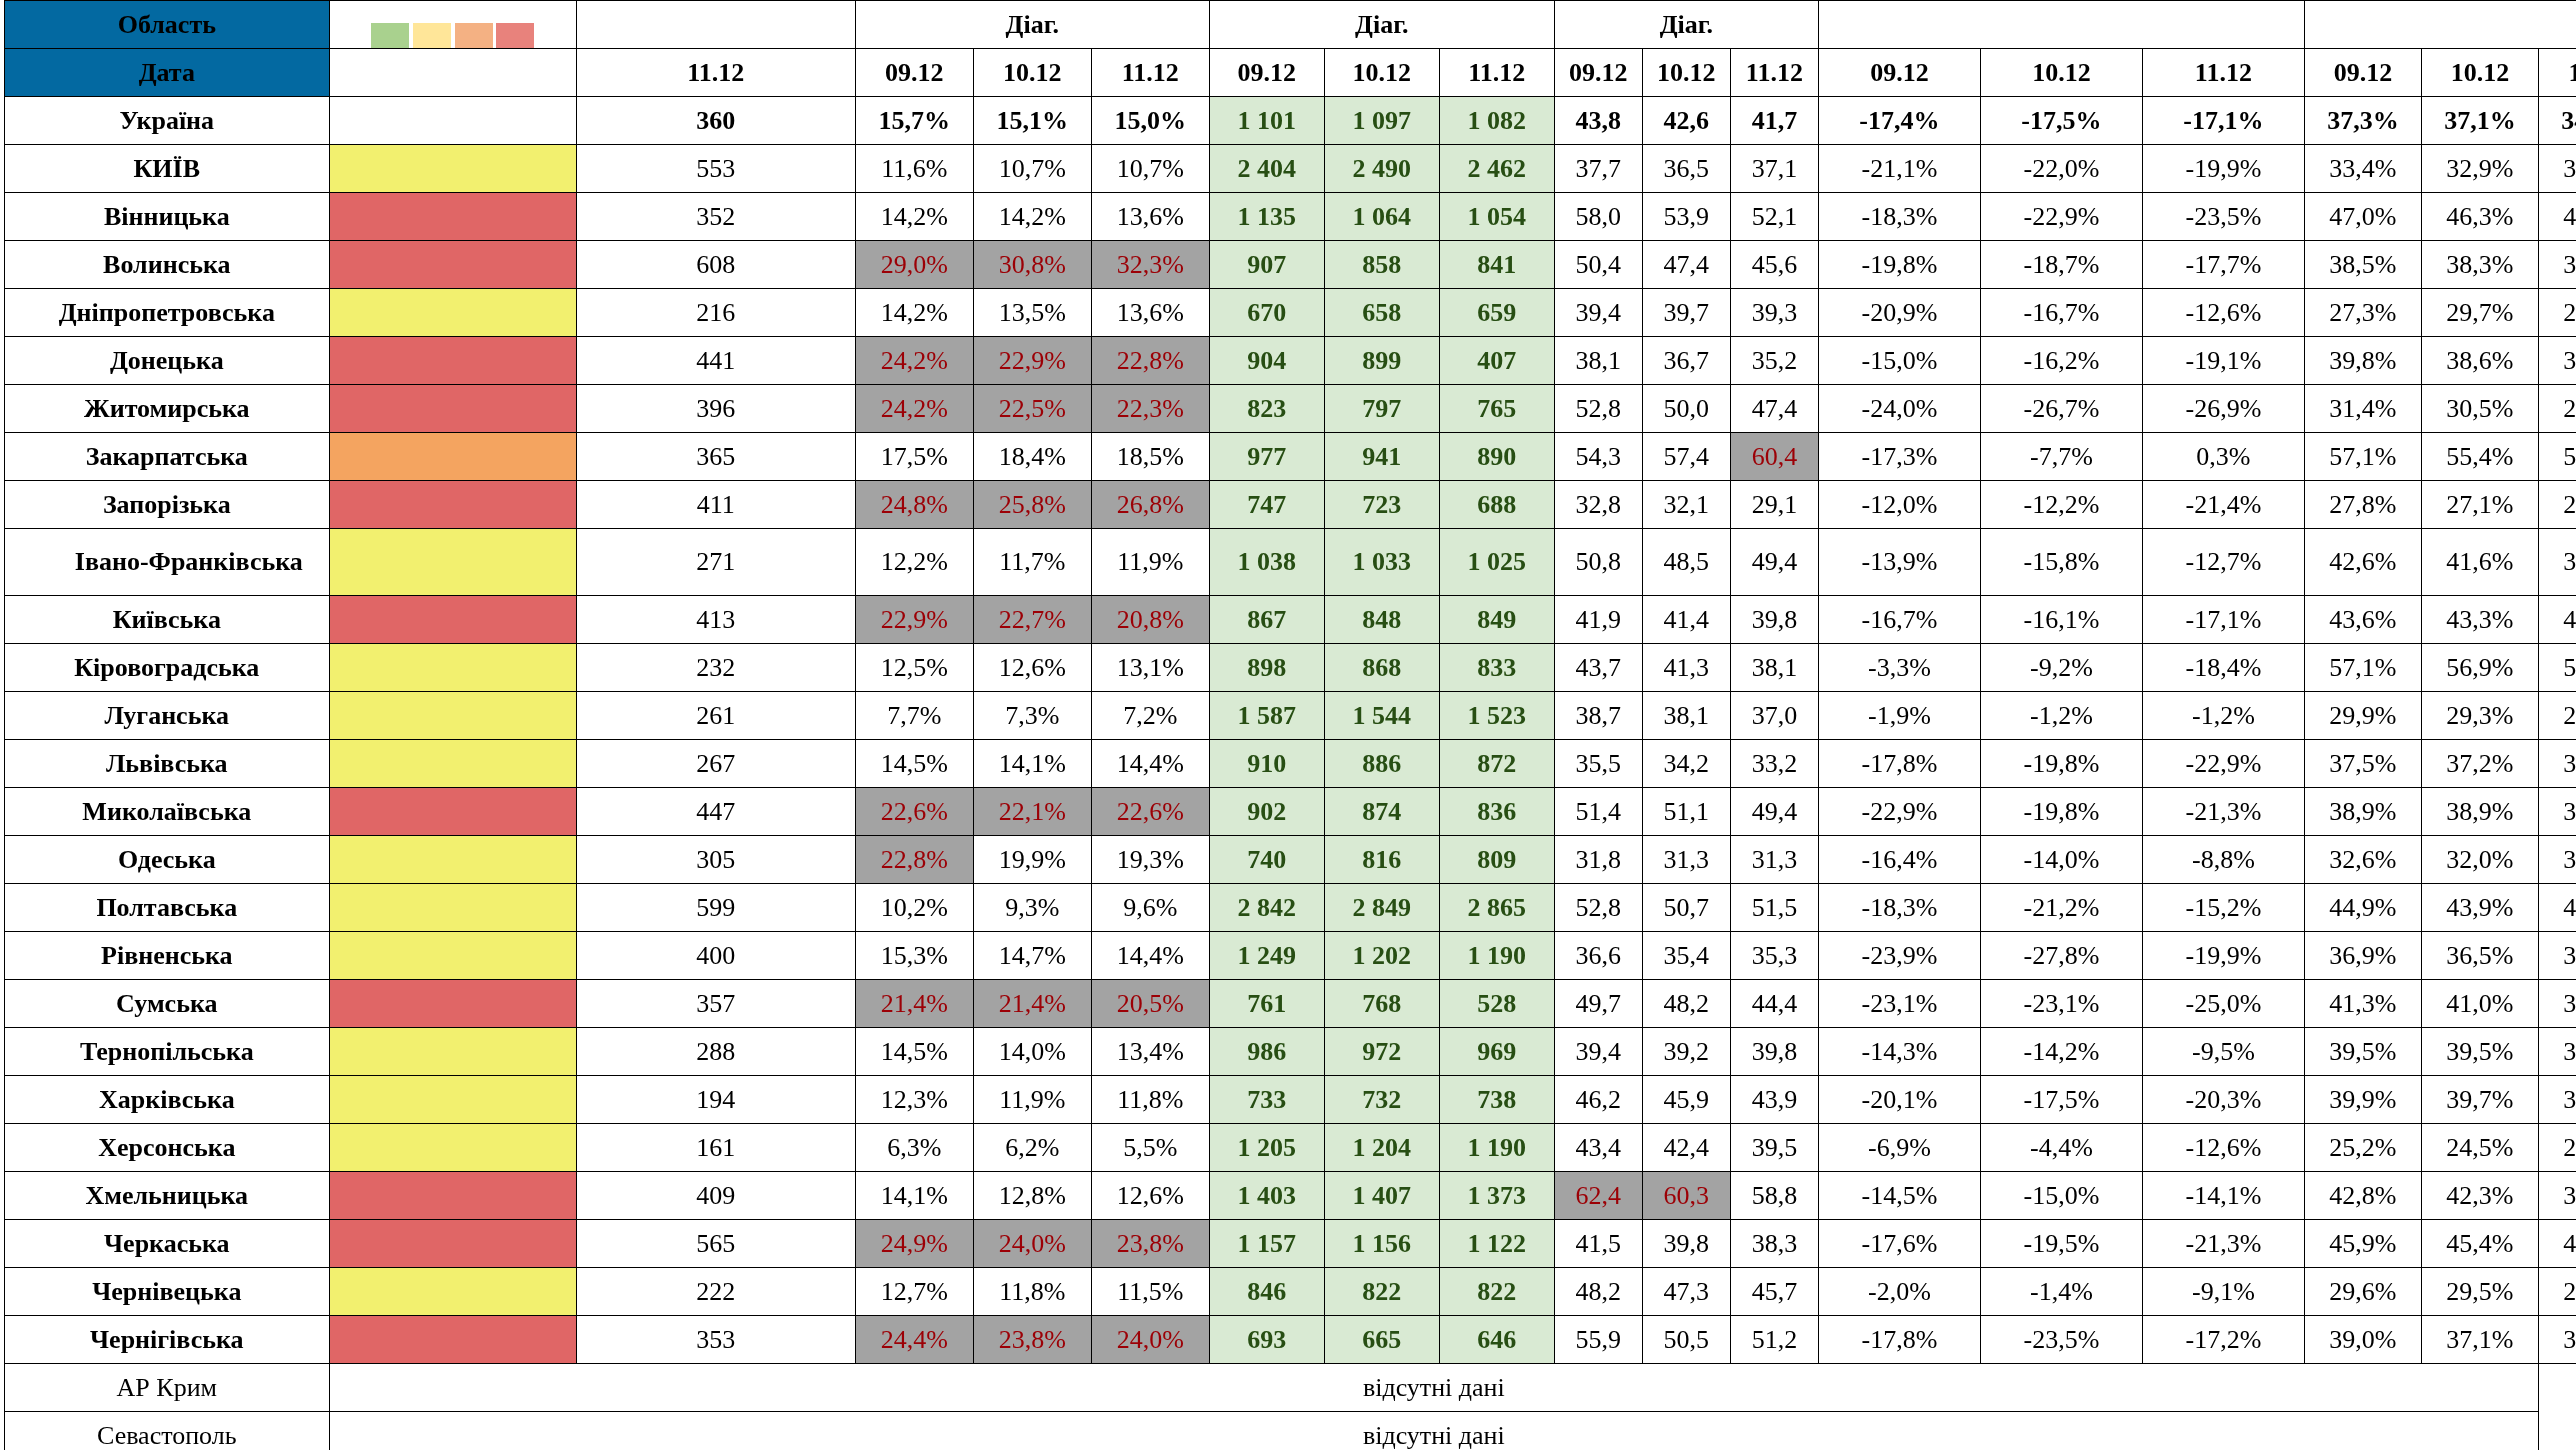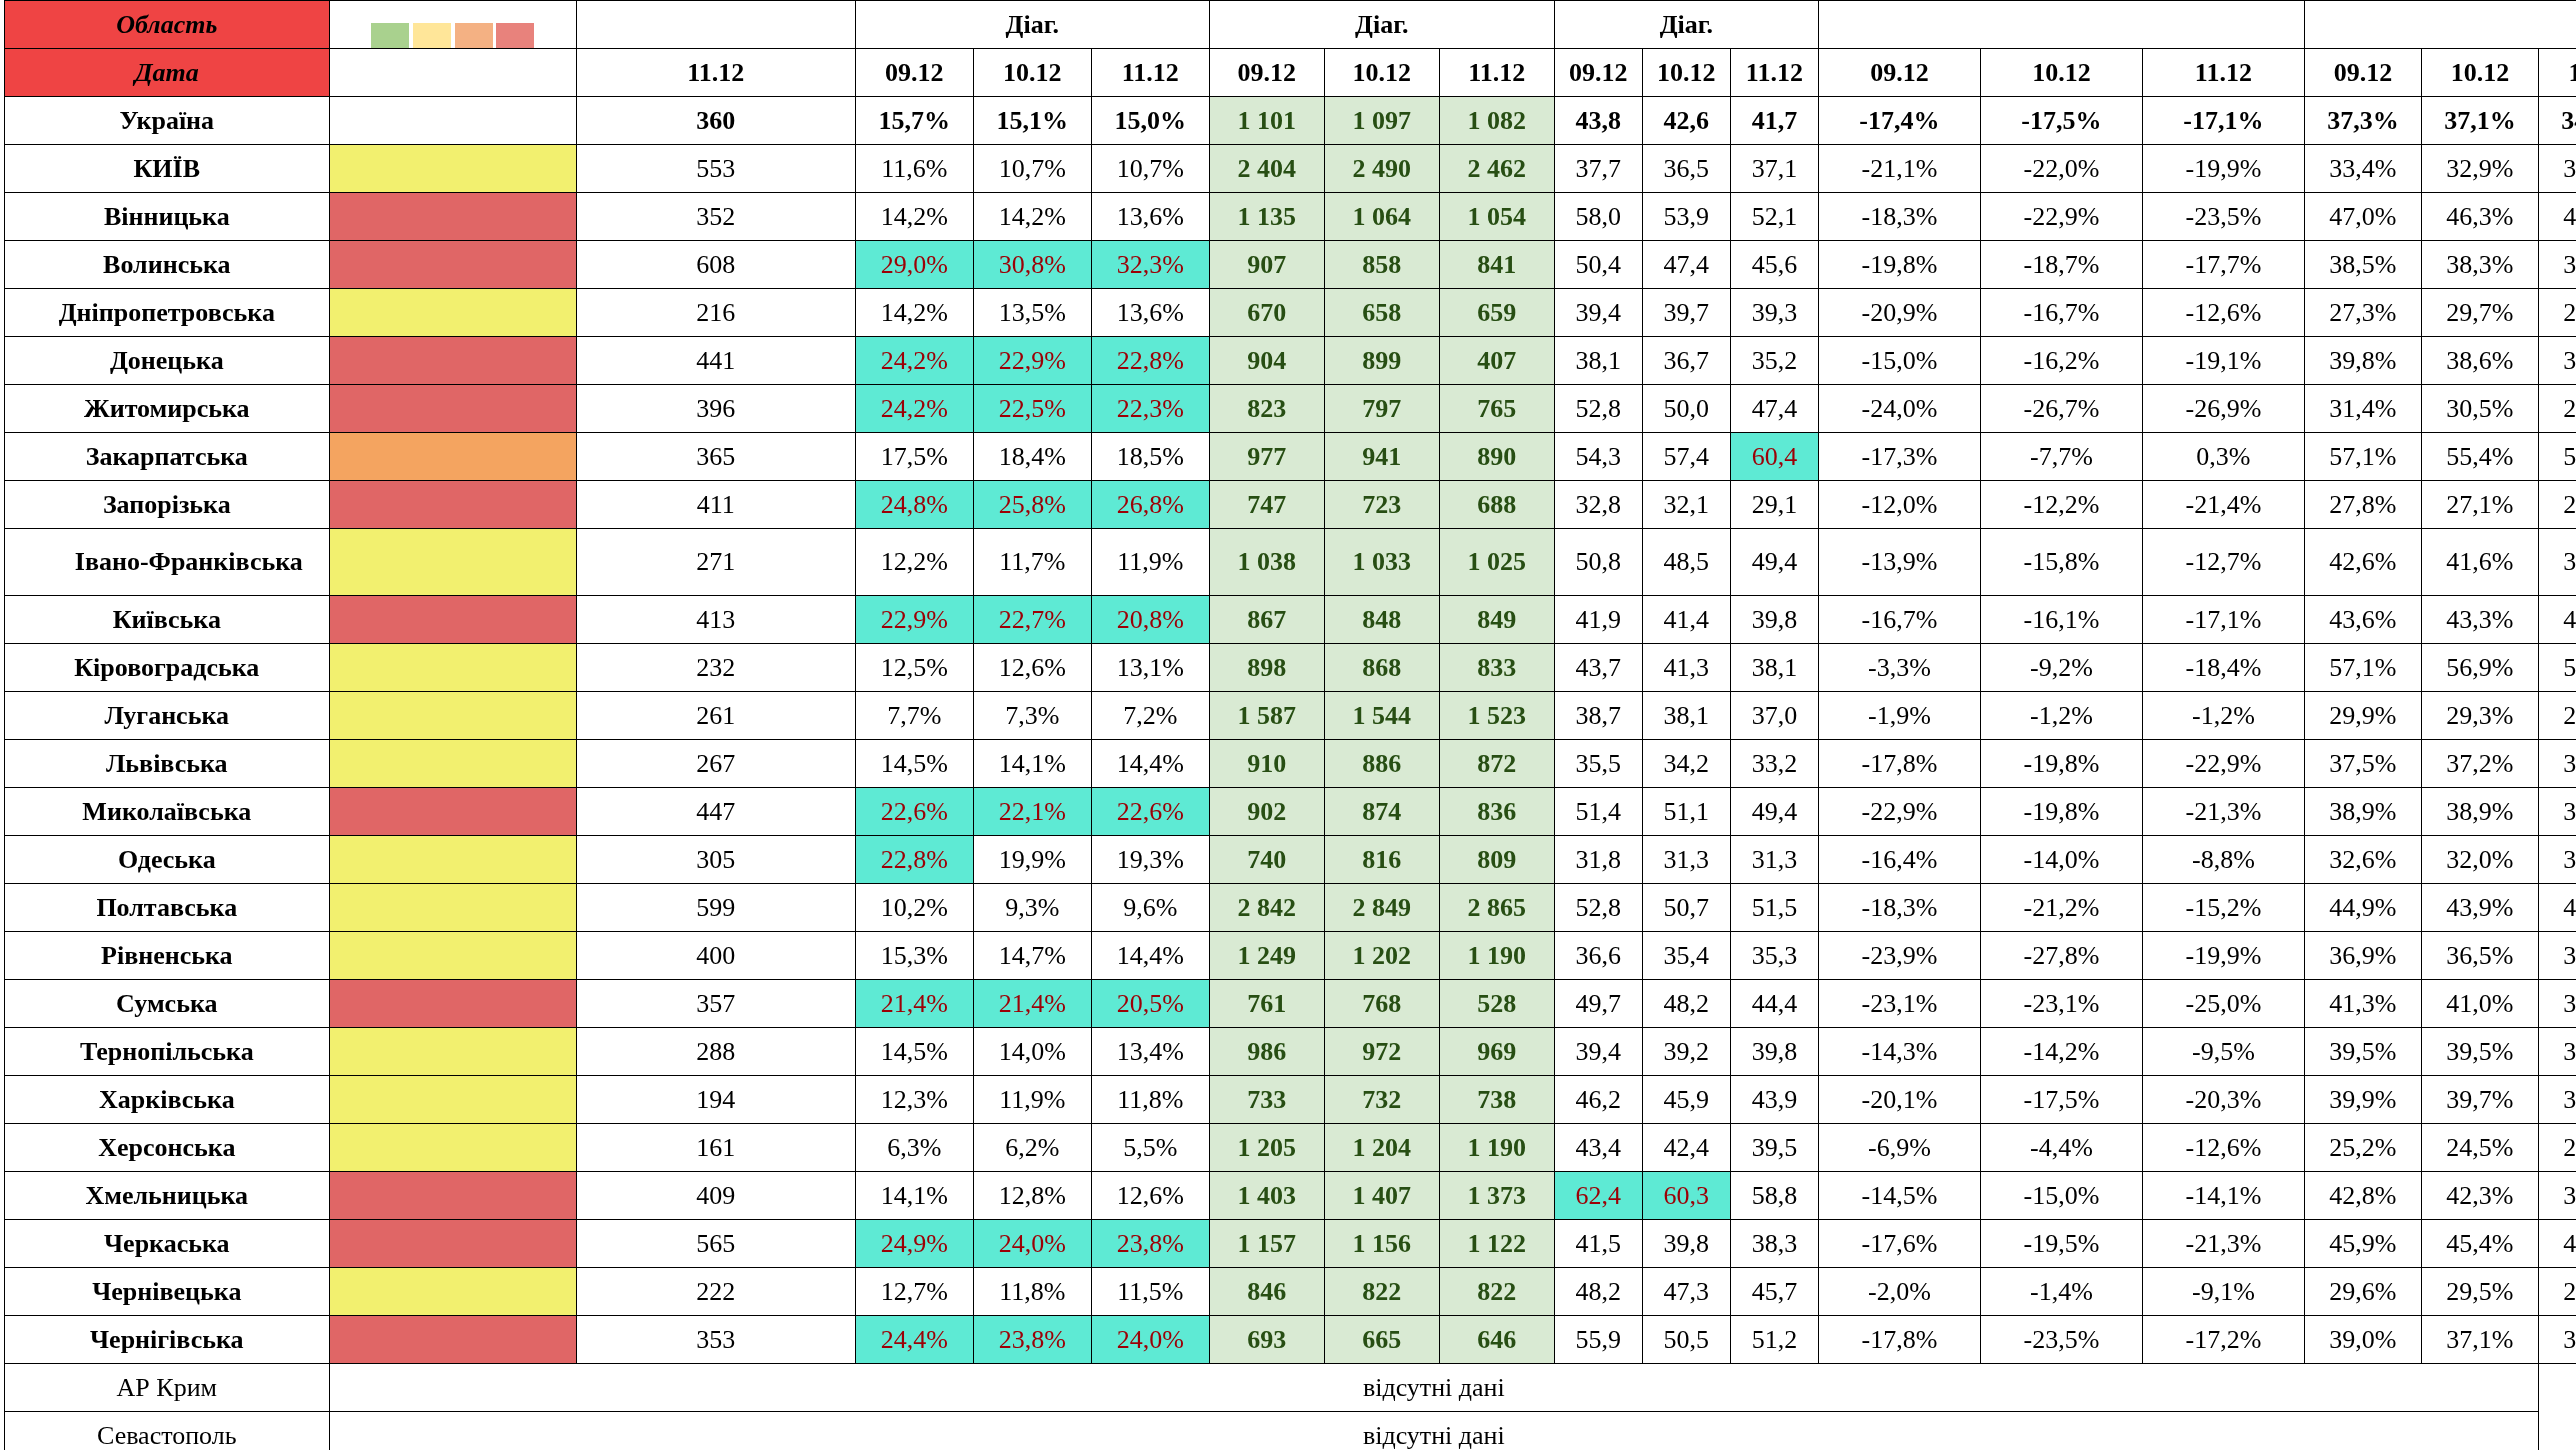--- a/index.html
+++ b/index.html
@@ -51,24 +51,23 @@
     font-size: 27px;
     white-space: normal;
     line-height: 1.08;
   }
   .dateheader td {
     font-weight: bold;
     font-size: 27px;
     border-top: 1px solid #000;
   }
   .topstub {
-    background: #ef4444;
+    background: #0369a1;
     font-weight: bold;
     font-size: 27px;
-    font-style: italic;
   }
   
   .cutrow td {
     height: 27px;
     font-weight: bold;
     font-size: 25px;
     border-bottom: none;
     border-top: none;
     color: #000;
     overflow: hidden;
@@ -80,21 +79,21 @@
     align-items: flex-end;
     height: 25px;
   }
   .sw { width: 38px; height: 25px; display:inline-block; }
   .sw.green  { background: #a9d18e; }
   .sw.yellow { background: #ffe699; }
   .sw.orange { background: #f4b183; }
   .sw.red    { background: #e8827c; }
 
   .cell-green   { background: #d9ead3; color: #274e13; font-weight: bold; }
-  .cell-red     { background: #5eead4; color: #9c0006; }
+  .cell-red     { background: #a3a3a3; color: #9c0006; }
   .cell-yellow  { background: #f2f06f; }
   .cell-orange  { background: #f4a460; }
   .cell-redfill { background: #e06666; }
   .cell-plain   { background: #ffffff; }
   .bold { font-weight: bold; }
 
   .nodata td {
     font-size: 27px;
   }
   .nodata .region { font-weight: normal; }

